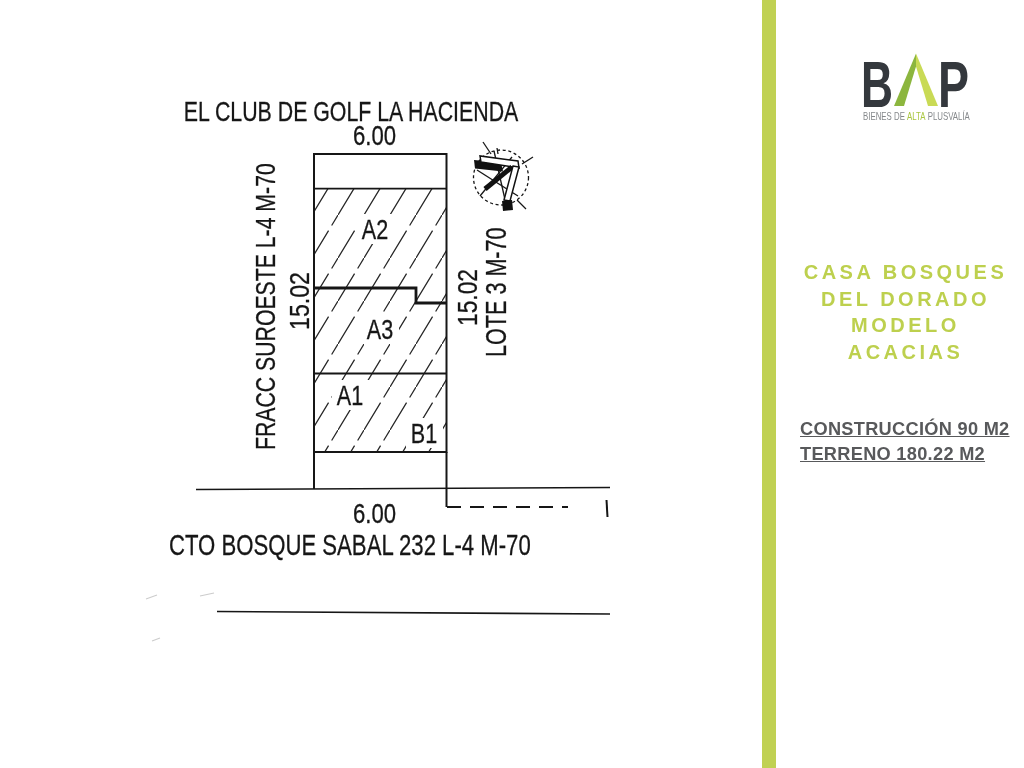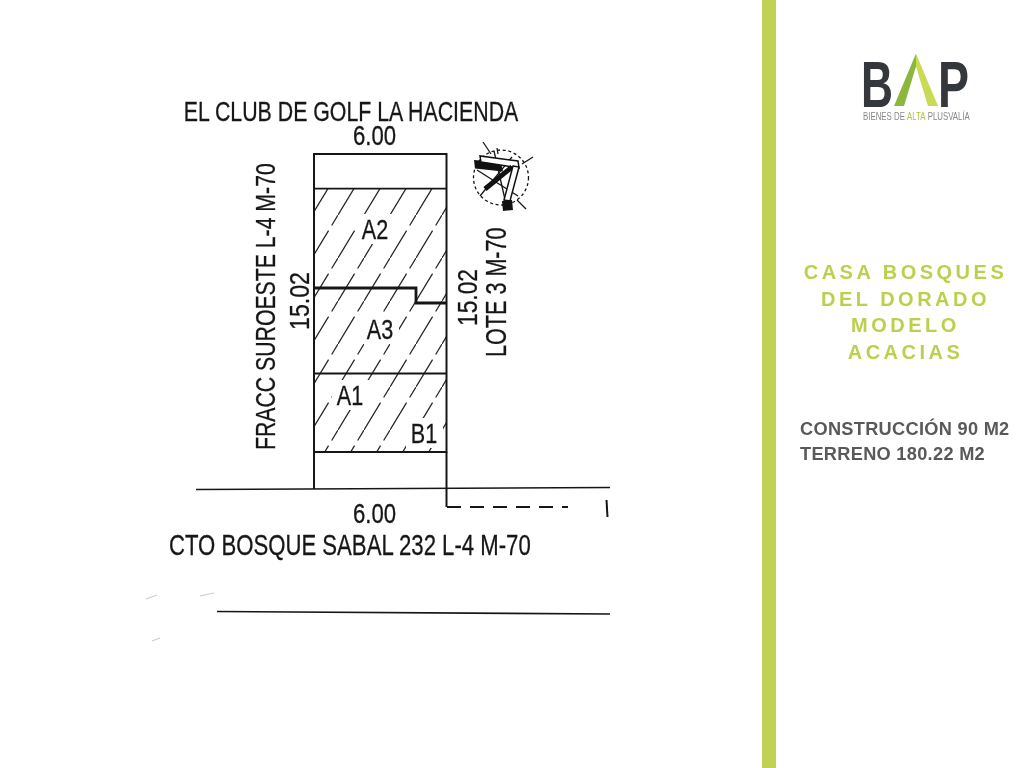--- a/index.html
+++ b/index.html
@@ -123,15 +123,15 @@
 
 <polygon points="916,53.5 938,106 928,106 916,66.5" fill="#c9da55"></polygon>
 
 <text x="938" y="107" font-size="64" font-weight="bold" fill="#34383d" textLength="31" lengthAdjust="spacingAndGlyphs">P</text>
 
 <text transform="translate(863,119.5) scale(0.77,1)" font-size="10.2" fill="#85888b">BIENES DE <tspan fill="#a9c63f">ALTA</tspan> PLUSVALÍA</text>
 </svg>
 
 <div class="abs" style="left:782px;top:259px;width:247px;text-align:center;font-size:20px;font-weight:bold;letter-spacing:3.5px;line-height:26.5px;color:#bdd04e;">CASA BOSQUES<br>DEL DORADO<br>MODELO<br>ACACIAS</div>
 
-<div class="abs" style="left:800px;top:417px;font-size:18.2px;font-weight:bold;line-height:25.1px;color:#58595b;letter-spacing:0.3px;white-space:nowrap;">CONSTRUCCIÓN 90 M2<br>TERRENO 180.22 M2</div>
+<div class="abs" style="left:800px;top:417px;font-size:18.2px;font-weight:bold;line-height:25.1px;color:#58595b;letter-spacing:0.3px;white-space:nowrap;text-decoration:underline;">CONSTRUCCIÓN 90 M2<br>TERRENO 180.22 M2</div>
 
 </div>
 
 </body></html>

